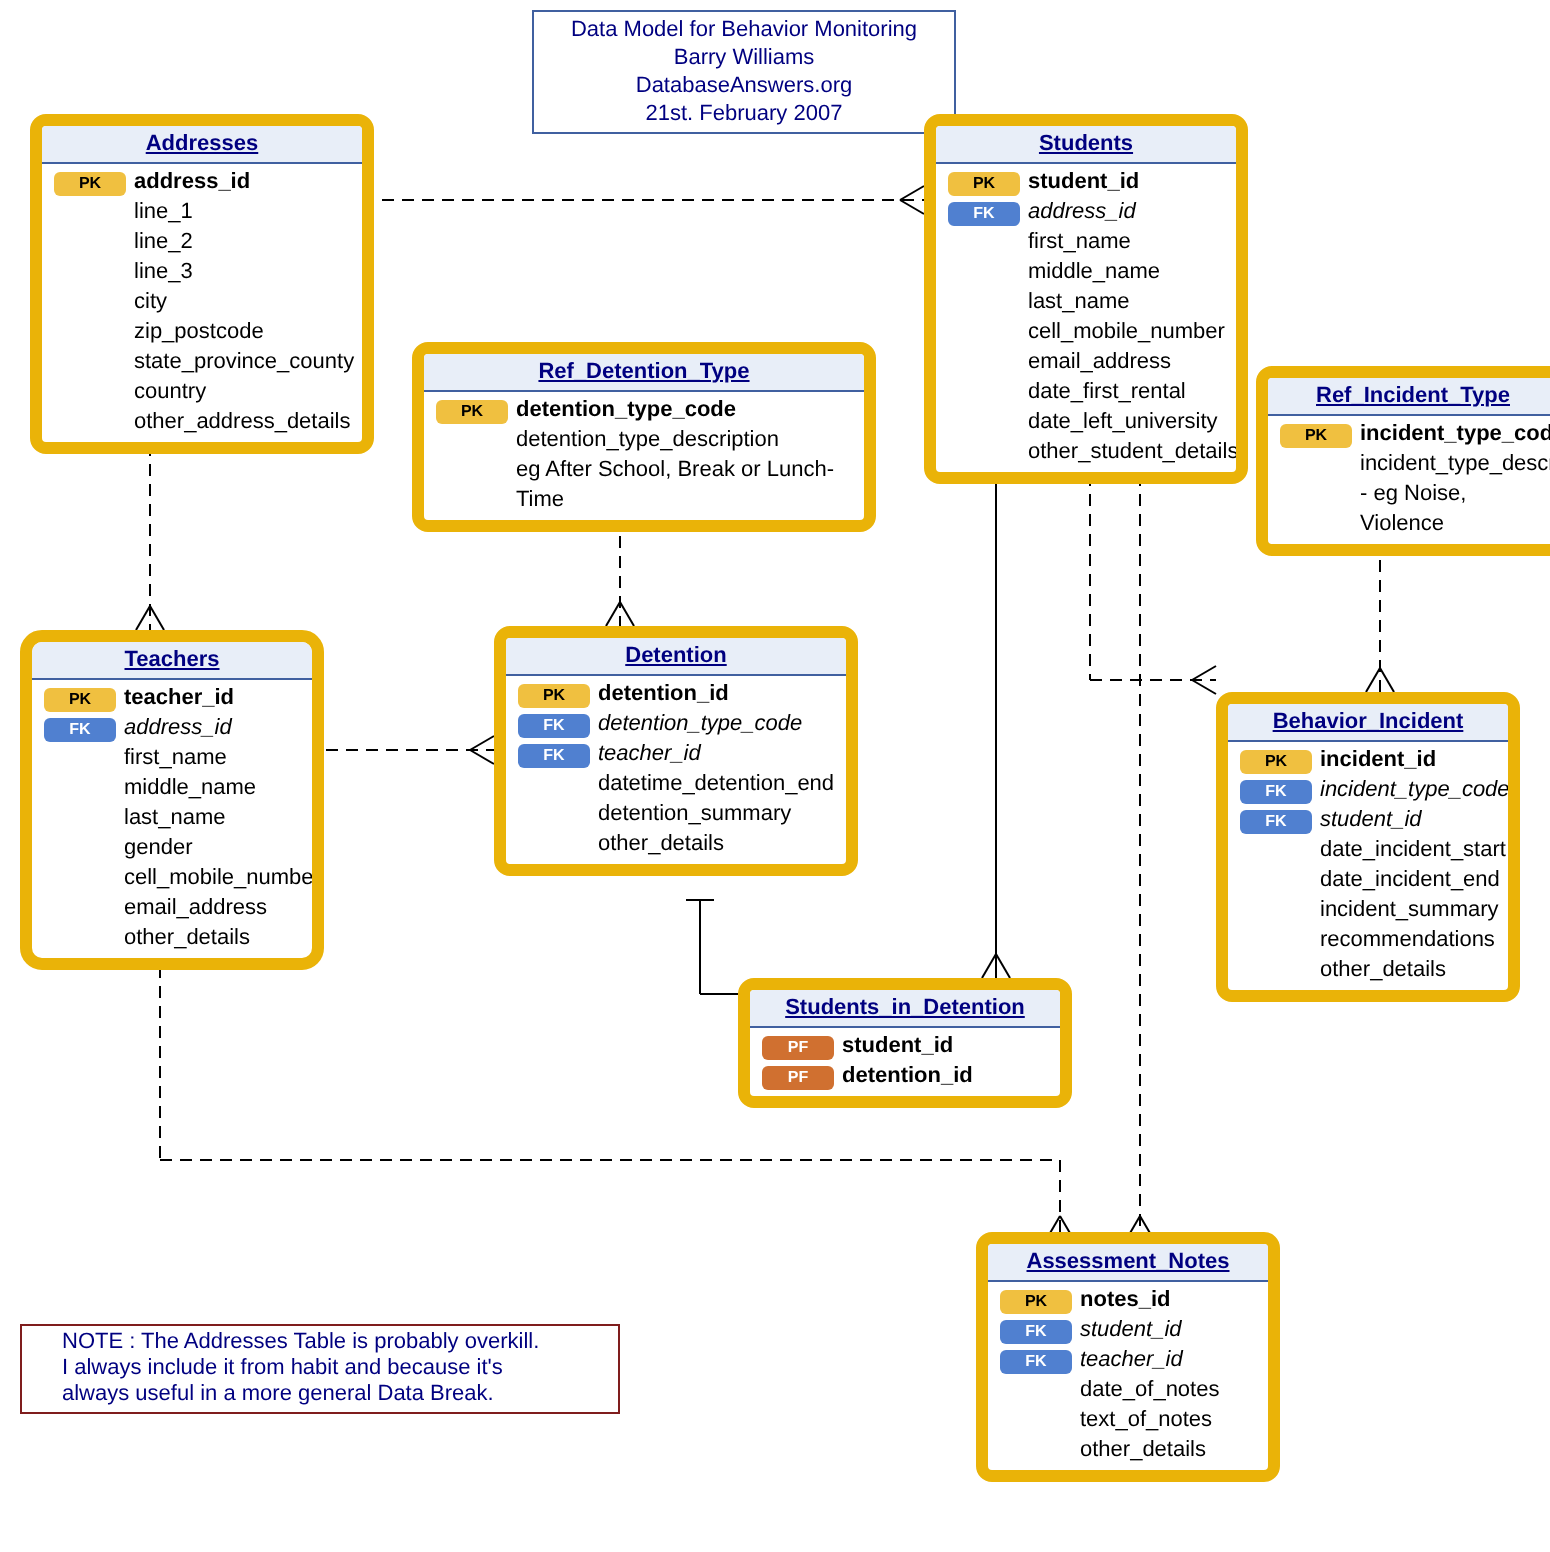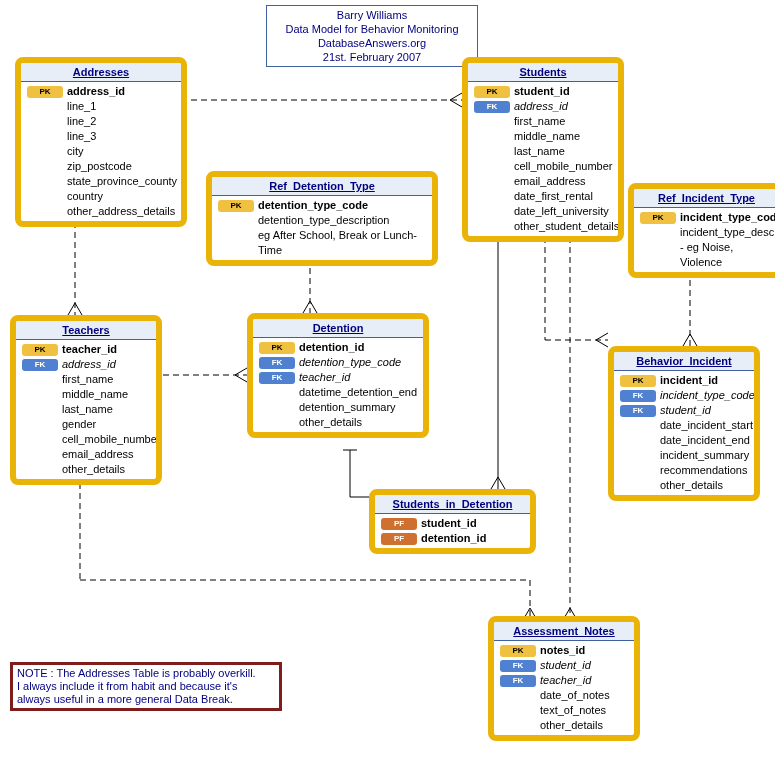--- a/index.html
+++ b/index.html
@@ -78,22 +78,22 @@
     position: absolute;
     border: 1px solid #4060a0;
     text-align: center;
     padding: 2px 6px;
     font-size: 11px;
     color: #000080;
     line-height: 14px;
   }
   .note-box {
     position: absolute;
-    border: 3px solid #7f1d1d;
-    padding: 2px 4px;
+    border: 1px solid #7f1d1d;
+    padding: 2px 20px;
     font-size: 11px;
     color: #000080;
     line-height: 13px;
   }
   svg.connectors {
     position: absolute;
     top: 0;
     left: 0;
     width: 775px;
     height: 776px;
@@ -162,22 +162,22 @@
 
   <line class="dashed" x1="80" y1="473" x2="80" y2="580"></line>
   <line class="dashed" x1="80" y1="580" x2="530" y2="580"></line>
   <line class="dashed" x1="530" y1="580" x2="530" y2="620"></line>
   <line x1="73" y1="473" x2="87" y2="473"></line>
   <line x1="530" y1="608" x2="523" y2="620"></line>
   <line x1="530" y1="608" x2="537" y2="620"></line>
 </svg>
 
 <div class="title-box" style="left:266px; top:5px; width:198px;">
+  <div>Data Model for Behavior Monitoring</div>
   <div>Barry Williams</div>
-  <div>Data Model for Behavior Monitoring</div>
   <div>DatabaseAnswers.org</div>
   <div>21st. February 2007</div>
 </div>
 
 <div class="entity" style="left:15px; top:57px; width:160px;">
   <div class="entity-header">Addresses</div>
   <div class="entity-body">
     <div class="row">
         <span class="key pk">PK</span>
         <span class="attr bold">address_id</span>
@@ -292,21 +292,21 @@
         <span class="key"></span>
         <span class="attr">incident_type_description</span>
       </div>
     <div class="row">
         <span class="key"></span>
         <span class="attr">- eg Noise, Violence</span>
       </div>
   </div>
 </div>
 
-<div class="entity" style="left:10px; top:315px; width:140px;">
+<div class="entity" style="left:10px; top:315px; width:140px;border-radius:11px;">
   <div class="entity-header">Teachers</div>
   <div class="entity-body">
     <div class="row">
         <span class="key pk">PK</span>
         <span class="attr bold">teacher_id</span>
       </div>
     <div class="row">
         <span class="key fk">FK</span>
         <span class="attr italic">address_id</span>
       </div>

